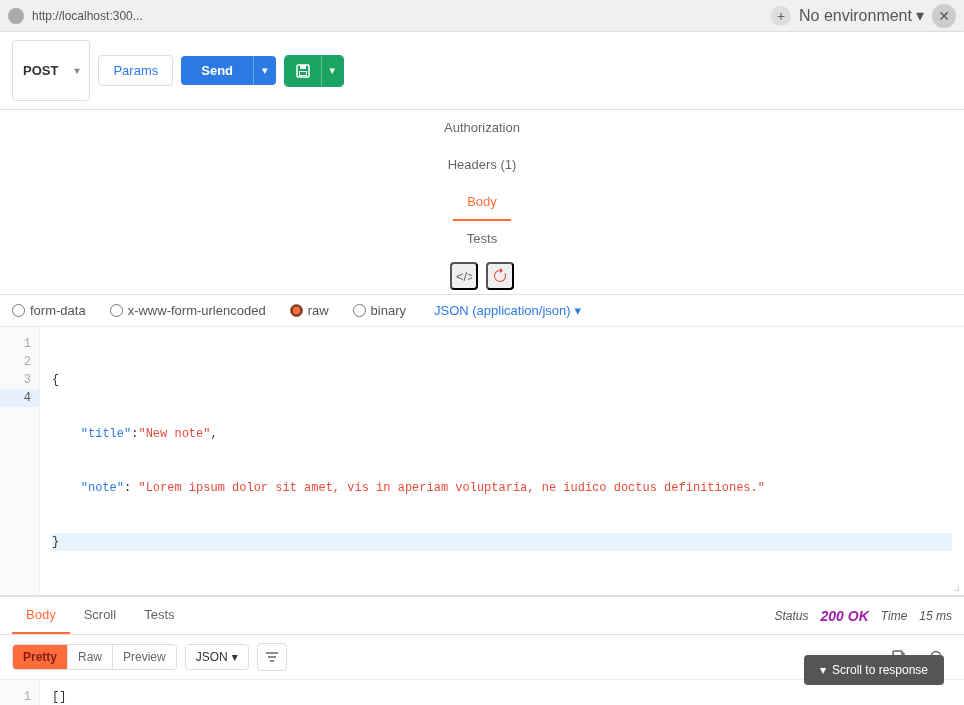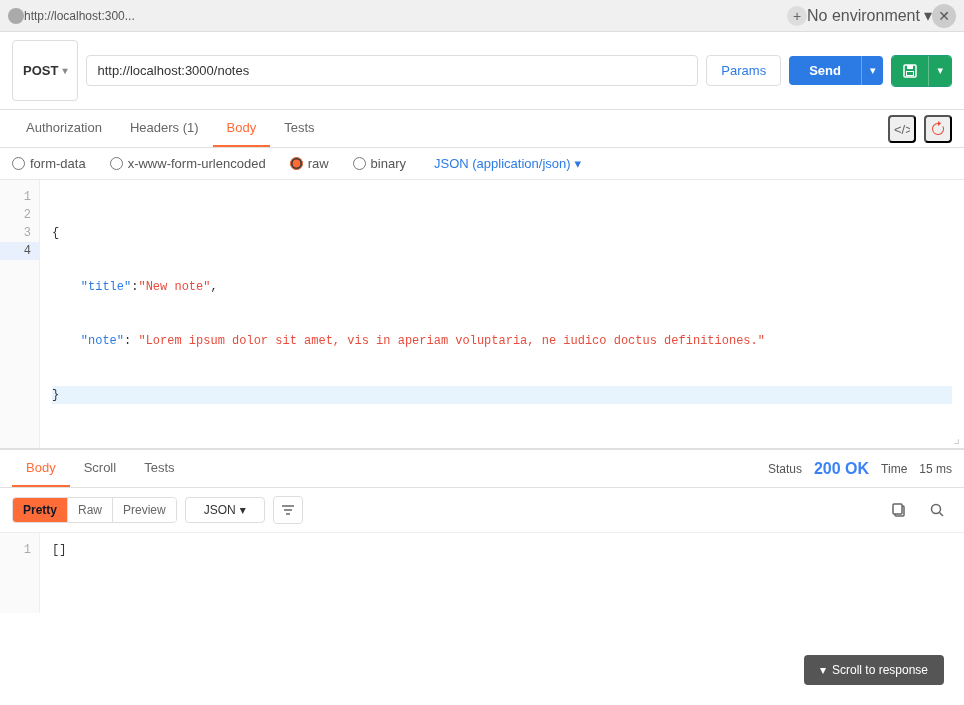--- a/index.html
+++ b/index.html
@@ -1,33 +1,33 @@
 <!DOCTYPE html>
 <html><head>
   <meta charset="utf-8">
   <style>
     * { box-sizing: border-box; margin: 0; padding: 0; }
     body { font-family: -apple-system, BlinkMacSystemFont, 'Segoe UI', sans-serif; font-size: 13px; background: #fff; color: #333; height: 705px; overflow: hidden; }
 
     
     .browser-bar {
-      display: flex; align-items: center; padding: 4px 8px; background: #f0f0f0; border-bottom: 1px solid #ddd; height: 32px;
+      display: flex; align-items: center; padding: 4px 8px; background: #f0f0f0; border-bottom: 1px solid #ddd; gap: 8px; height: 32px;
     }
     .browser-favicon { width: 16px; height: 16px; border-radius: 50%; background: #aaa; flex-shrink: 0; }
     .browser-url { flex: 1; font-size: 12px; color: #555; white-space: nowrap; overflow: hidden; text-overflow: ellipsis; }
     .browser-new-tab { width: 20px; height: 20px; border-radius: 50%; background: #ddd; display: flex; align-items: center; justify-content: center; cursor: pointer; font-size: 14px; color: #666; }
     .browser-close { width: 24px; height: 24px; border-radius: 50%; background: #ccc; display: flex; align-items: center; justify-content: center; cursor: pointer; font-size: 14px; color: #555; }
     .no-env { display: flex; align-items: center; gap: 4px; font-size: 16px; color: #555; margin-left: auto; cursor: pointer; }
 
     
     .url-row {
       display: flex; align-items: center; padding: 8px 12px; border-bottom: 1px solid #e0e0e0; gap: 8px; background: #fff;
     }
     .method-btn {
-      display: flex; align-items: center; gap: 4px; padding: 22px 10px; border: 1px solid #ddd; border-radius: 4px; background: #fff; cursor: pointer; font-weight: 600; font-size: 13px; color: #333; white-space: nowrap;
+      display: flex; align-items: center; gap: 16px; padding: 22px 10px; border: 1px solid #ddd; border-radius: 4px; background: #fff; cursor: pointer; font-weight: 600; font-size: 13px; color: #333; white-space: nowrap;
     }
     .method-btn .chevron { font-size: 10px; color: #888; }
     .url-input {
       flex: 1; padding: 7px 10px; border: 1px solid #ddd; border-radius: 4px; font-size: 13px; color: #333; outline: none;
     }
     .params-btn {
       padding: 7px 14px; border: 1px solid #ddd; border-radius: 4px; background: #fff; cursor: pointer; font-size: 13px; color: #2c7be5;
     }
     .send-btn-group {
       display: flex; align-items: stretch; border-radius: 4px; overflow: hidden;
@@ -43,21 +43,21 @@
     }
     .save-btn {
       padding: 7px 10px; background: #1da462; border: none; color: #fff; cursor: pointer; display: flex; align-items: center; justify-content: center;
     }
     .save-dropdown {
       padding: 7px 8px; background: #1da462; border: none; border-left: 1px solid rgba(255,255,255,0.3); color: #fff; cursor: pointer; font-size: 11px;
     }
 
     
     .tabs-row {
-      display: flex; align-items: center; border-bottom: 1px solid #e0e0e0; padding: 0 12px; background: #fff;
+      display: flex; align-items: center; border-bottom: 1px solid #e0e0e0; padding: 0 12px; background: #fff; flex-direction: column;
     }
     .tab {
       padding: 10px 14px; cursor: pointer; font-size: 13px; color: #666; border-bottom: 2px solid transparent; white-space: nowrap;
     }
     .tab.active { color: #ff6c37; border-bottom-color: #ff6c37; font-weight: 500; }
     .tab-spacer { flex: 1; }
     .tab-icons { display: flex; gap: 8px; align-items: center; padding: 4px 0; }
     .tab-icon-btn { width: 28px; height: 28px; display: flex; align-items: center; justify-content: center; cursor: pointer; color: #666; border-radius: 4px; }
 
     
@@ -93,38 +93,38 @@
 
     
     .response-section { background: #fff; border-top: 1px solid #e0e0e0; }
     .response-tabs-row {
       display: flex; align-items: center; padding: 0 12px; border-bottom: 1px solid #e0e0e0; gap: 0;
     }
     .resp-tab {
       padding: 10px 14px; cursor: pointer; font-size: 13px; color: #666; border-bottom: 2px solid transparent;
     }
     .resp-tab.active { color: #ff6c37; border-bottom-color: #ff6c37; }
-    .resp-status { display: flex; align-items: center; gap: 12px; margin-left: auto; padding: 8px 0; }
+    .resp-status { display: flex; align-items: center; gap: 12px; margin-left: auto; padding: 8px 0; font-style: italic; }
     .status-label { font-size: 12px; color: #555; }
-    .status-ok { font-size: 16px; color: #3b82f6; font-weight: 600; }
+    .status-ok { font-size: 14px; color: #a21caf; font-weight: 600; }
 
     
     .resp-toolbar {
       display: flex; align-items: center; padding: 8px 12px; gap: 8px; border-bottom: 1px solid #eee;
     }
     .resp-format-group {
       display: flex; align-items: center; border: 1px solid #ddd; border-radius: 4px; overflow: hidden;
     }
     .resp-fmt-btn {
       padding: 5px 10px; background: #fff; border: none; font-size: 12px; cursor: pointer; color: #666; border-right: 1px solid #ddd;
     }
-    .resp-fmt-btn.active { background: #ff6c37; color: #0f172a; font-weight: 600; }
+    .resp-fmt-btn.active { background: #ff6c37; color: #7f1d1d; font-weight: 600; }
     .resp-fmt-btn:last-child { border-right: none; }
     .json-select-btn {
-      display: flex; align-items: center; gap: 4px; padding: 5px 18px; border: 1px solid #ddd; border-radius: 4px; background: #fff; font-size: 12px; cursor: pointer; color: #333;
+      display: flex; align-items: center; gap: 4px; padding: 5px 10px; border: 1px solid #ddd; border-radius: 4px; background: #fff; font-size: 12px; cursor: pointer; color: #333;
     }
     .resp-icon-btn {
       width: 30px; height: 28px; display: flex; align-items: center; justify-content: center; border: 1px solid #ddd; border-radius: 4px; cursor: pointer; color: #666; background: #fff; font-size: 14px;
     }
     .resp-spacer { flex: 1; }
     .resp-action-btn {
       width: 30px; height: 28px; display: flex; align-items: center; justify-content: center; cursor: pointer; color: #666; background: none; border: none; font-size: 16px;
     }
 
     
@@ -153,21 +153,20 @@
     <span>▾</span>
   </div>
   <span class="browser-close">✕</span>
 </div>
 
 <div class="url-row">
   <button class="method-btn">
     <span>POST</span>
     <span class="chevron">▾</span>
   </button>
-  <input class="url-input" type="text" value="http://localhost:3000/notes" style="">
   <button class="params-btn">Params</button>
   <div class="send-btn-group">
     <button class="send-btn">Send</button>
     <button class="send-dropdown">▾</button>
   </div>
   <div class="save-btn-group">
     <button class="save-btn">
 
       <svg width="16" height="16" viewBox="0 0 16 16" fill="white">
         <rect x="2" y="2" width="12" height="12" rx="1" fill="none" stroke="white" stroke-width="1.5"></rect>

